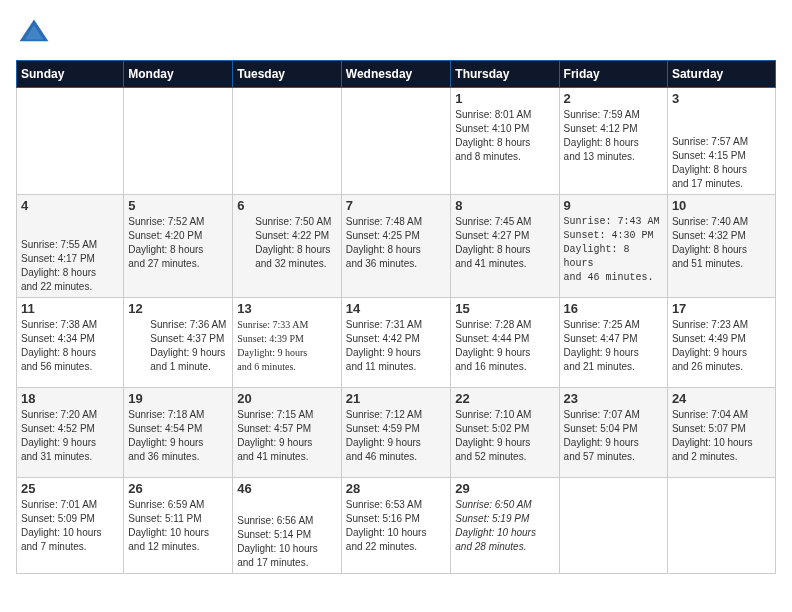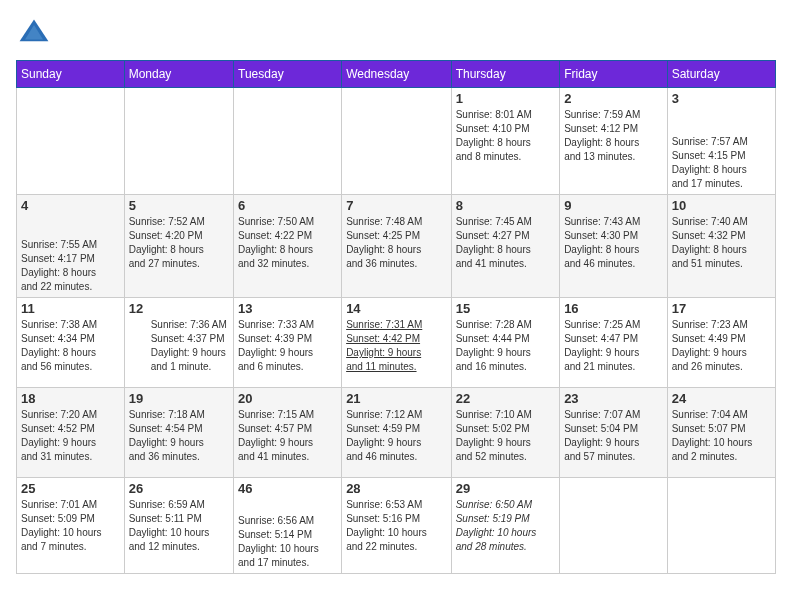--- a/index.html
+++ b/index.html
@@ -44,26 +44,26 @@
     .subtitle {
       font-size: 15px;
       color: #555;
     }
     table {
       width: 100%;
       border-collapse: collapse;
       font-size: 11px;
     }
     thead th {
-      background-color: #6d28d9;
+      background-color: #0f172a;
       color: #fff;
       padding: 6px 4px;
       text-align: left;
       font-size: 12px;
-      font-weight: normal;
+      font-weight: bold;
       border: 1px solid #1a5da0;
     }
     tbody td {
       border: 1px solid #ccc;
       vertical-align: top;
       padding: 3px 4px;
       height: 90px;
       width: 113px;
     }
     .day-num {
@@ -161,42 +161,42 @@
         </td>
         <td>
           <span class="day-num">5</span>
           <div class="day-info" style="white-space: pre-line;">Sunrise: 7:52 AM
 Sunset: 4:20 PM
 Daylight: 8 hours
 and 27 minutes.</div>
         </td>
         <td>
           <span class="day-num">6</span>
-          <div class="day-info" style="white-space: pre-line;">Sunrise: 7:50 AM
+          <div class="day-info" style="white-space: pre-line; margin-left: 18px;">Sunrise: 7:50 AM
 Sunset: 4:22 PM
 Daylight: 8 hours
 and 32 minutes.</div>
         </td>
         <td>
           <span class="day-num">7</span>
           <div class="day-info" style="white-space: pre-line;">Sunrise: 7:48 AM
 Sunset: 4:25 PM
 Daylight: 8 hours
 and 36 minutes.</div>
         </td>
         <td>
           <span class="day-num">8</span>
           <div class="day-info" style="white-space: pre-line;">Sunrise: 7:45 AM
 Sunset: 4:27 PM
 Daylight: 8 hours
 and 41 minutes.</div>
         </td>
         <td>
           <span class="day-num">9</span>
-          <div class="day-info" style="white-space: pre-line;">Sunrise: 7:43 AM
+          <div class="day-info" style="white-space: pre-line; font-family: Liberation Mono, monospace;">Sunrise: 7:43 AM
 Sunset: 4:30 PM
 Daylight: 8 hours
 and 46 minutes.</div>
         </td>
         <td>
           <span class="day-num">10</span>
           <div class="day-info" style="white-space: pre-line;">Sunrise: 7:40 AM
 Sunset: 4:32 PM
 Daylight: 8 hours
 and 51 minutes.</div>
@@ -212,28 +212,28 @@
         </td>
         <td>
           <span class="day-num">12</span>
           <div class="day-info" style="white-space: pre-line; margin-left: 22px;">Sunrise: 7:36 AM
 Sunset: 4:37 PM
 Daylight: 9 hours
 and 1 minute.</div>
         </td>
         <td>
           <span class="day-num">13</span>
-          <div class="day-info" style="white-space: pre-line;">Sunrise: 7:33 AM
+          <div class="day-info" style="white-space: pre-line; font-family: Liberation Serif, serif;">Sunrise: 7:33 AM
 Sunset: 4:39 PM
 Daylight: 9 hours
 and 6 minutes.</div>
         </td>
         <td>
           <span class="day-num">14</span>
-          <div class="day-info" style="white-space: pre-line; text-decoration: underline;">Sunrise: 7:31 AM
+          <div class="day-info" style="white-space: pre-line;">Sunrise: 7:31 AM
 Sunset: 4:42 PM
 Daylight: 9 hours
 and 11 minutes.</div>
         </td>
         <td>
           <span class="day-num">15</span>
           <div class="day-info" style="white-space: pre-line;">Sunrise: 7:28 AM
 Sunset: 4:44 PM
 Daylight: 9 hours
 and 16 minutes.</div>

